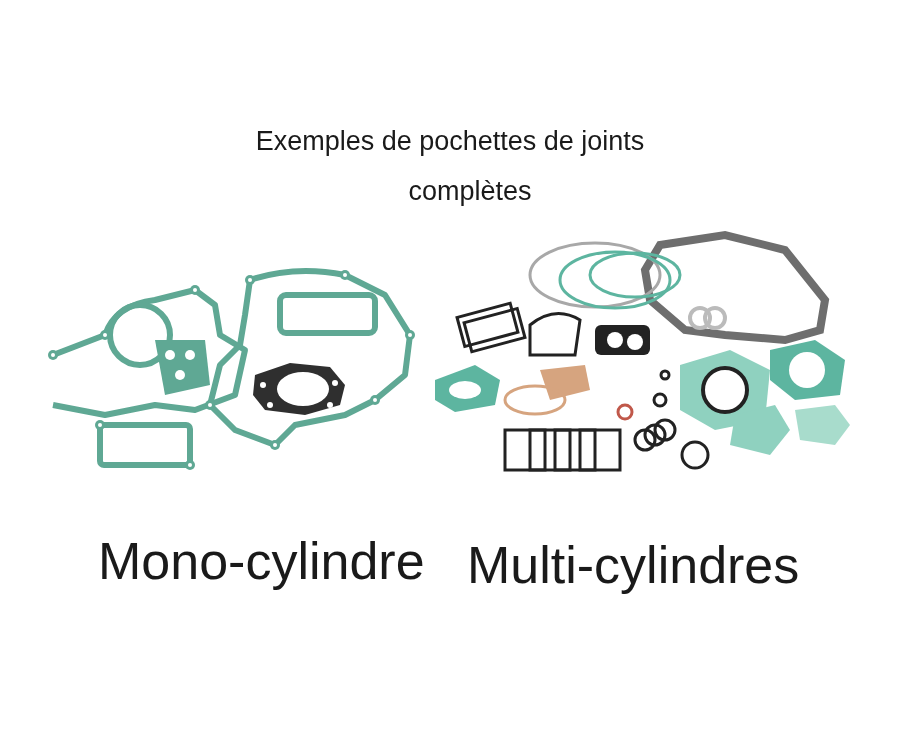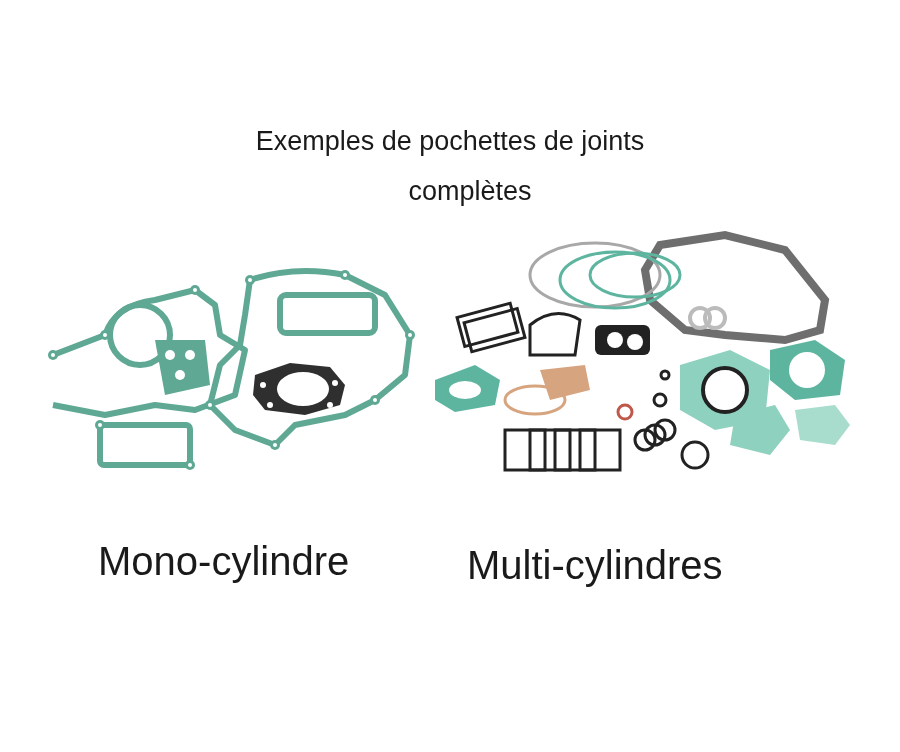--- a/index.html
+++ b/index.html
@@ -1,20 +1,20 @@
 <!DOCTYPE html>
 <html><head>
 <meta charset="utf-8">
 <style>
   html, body { margin: 0; padding: 0; background: #ffffff; }
   body { width: 900px; height: 752px; position: relative; overflow: hidden; font-family: "Liberation Sans", sans-serif; color: #1a1a1a; }
   .title { position: absolute; left: 0; width: 900px; text-align: center; font-size: 27px; line-height: 46px; color: #1a1a1a; }
   .title.l1 { top: 118px; }
   .title.l2 { top: 168px; padding-left: 20px; }
-  .caption { position: absolute; font-size: 40px; line-height: 46px; color: #1a1a1a; white-space: nowrap; }
+  .caption { position: absolute; font-size: 52px; line-height: 46px; color: #1a1a1a; white-space: nowrap; }
   .cap-left { left: 98px; top: 538px; }
   .cap-right { left: 467px; top: 542px; }
   .illus { position: absolute; }
   .illus-left { left: 45px; top: 255px; width: 380px; height: 225px; }
   .illus-right { left: 425px; top: 230px; width: 440px; height: 250px; }
 </style>
 </head>
 <body>
 
 <div>

